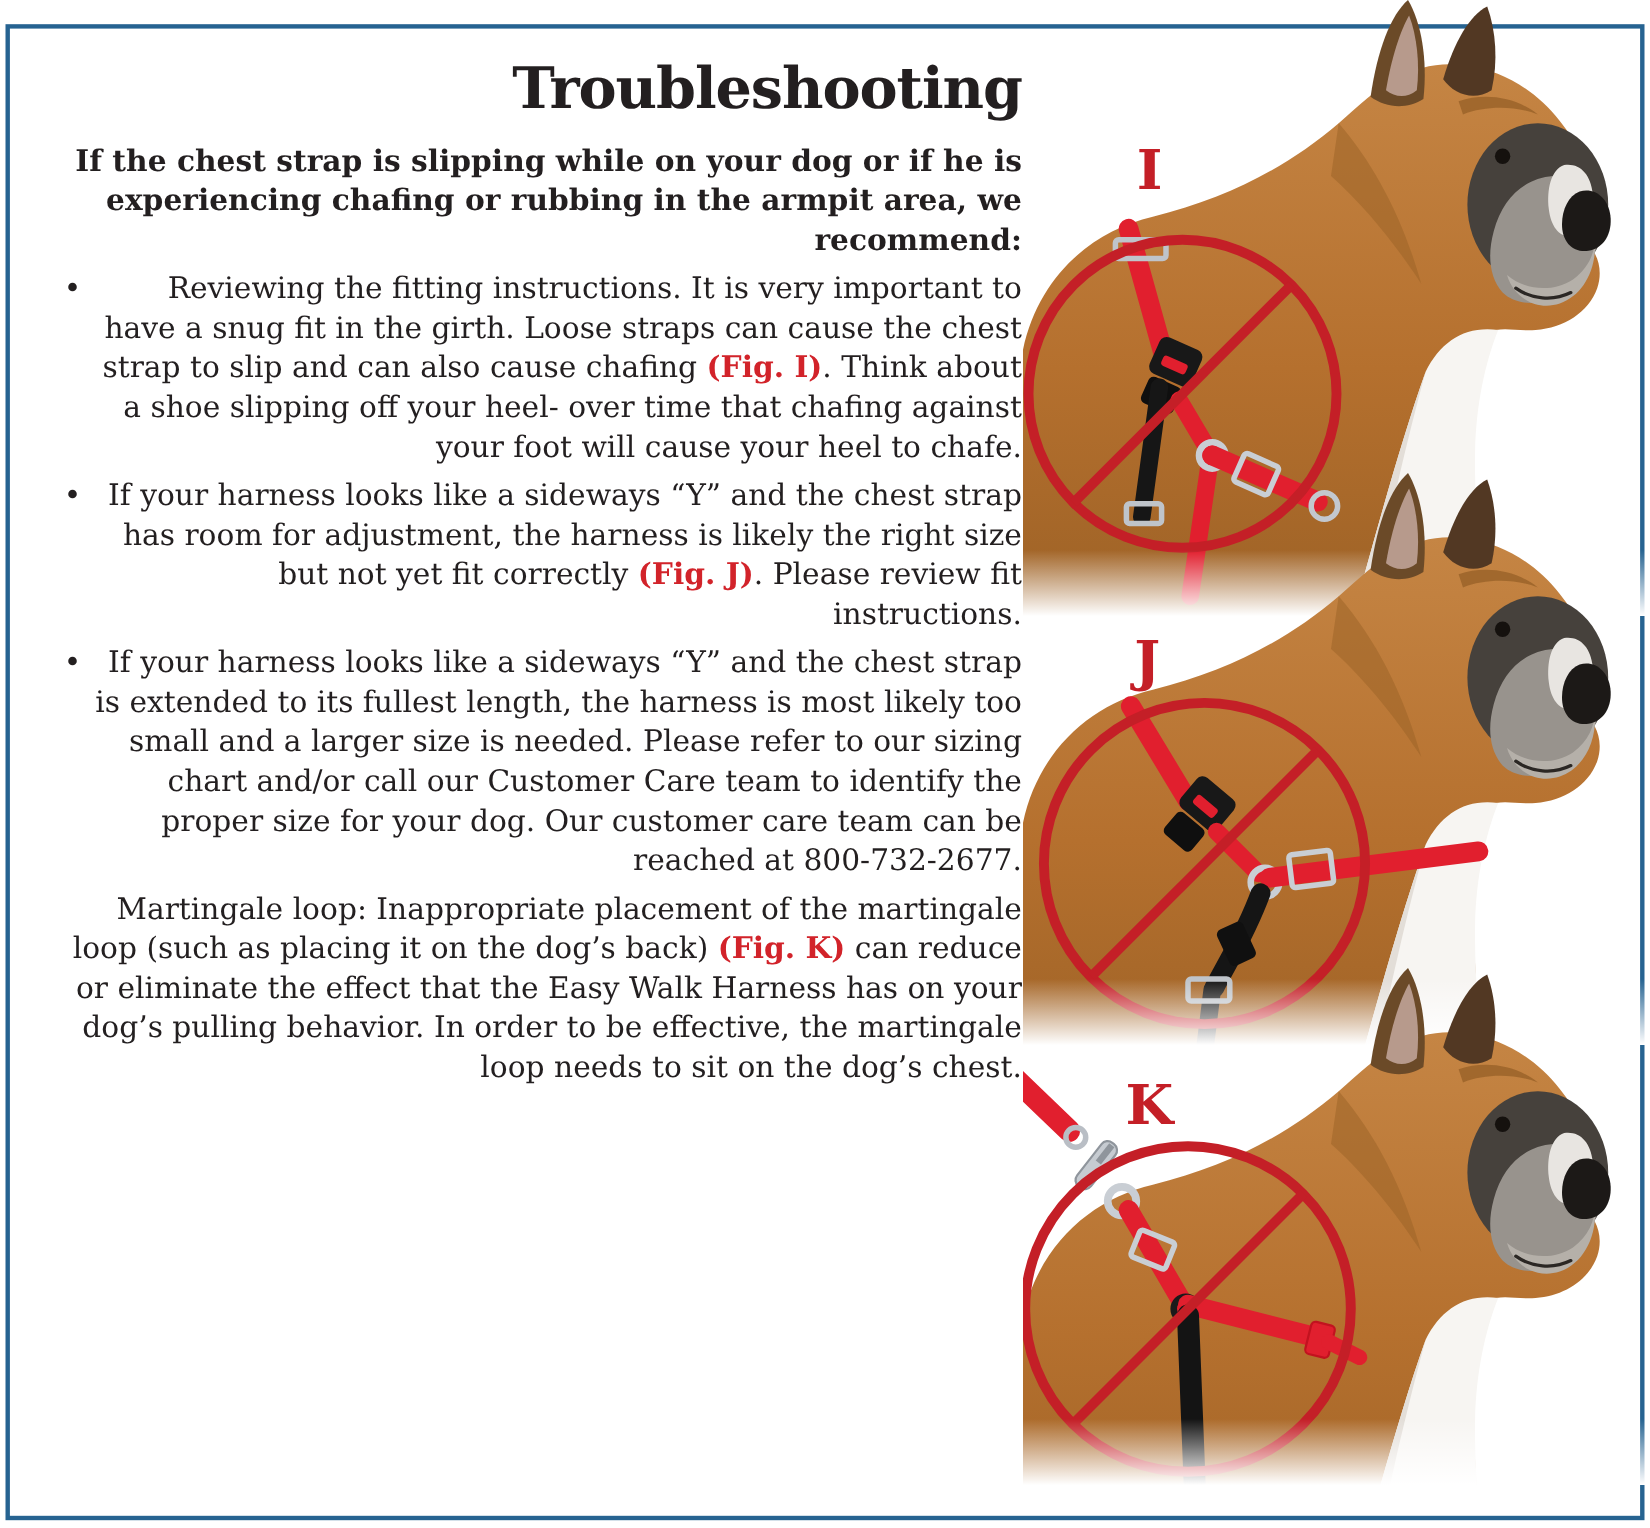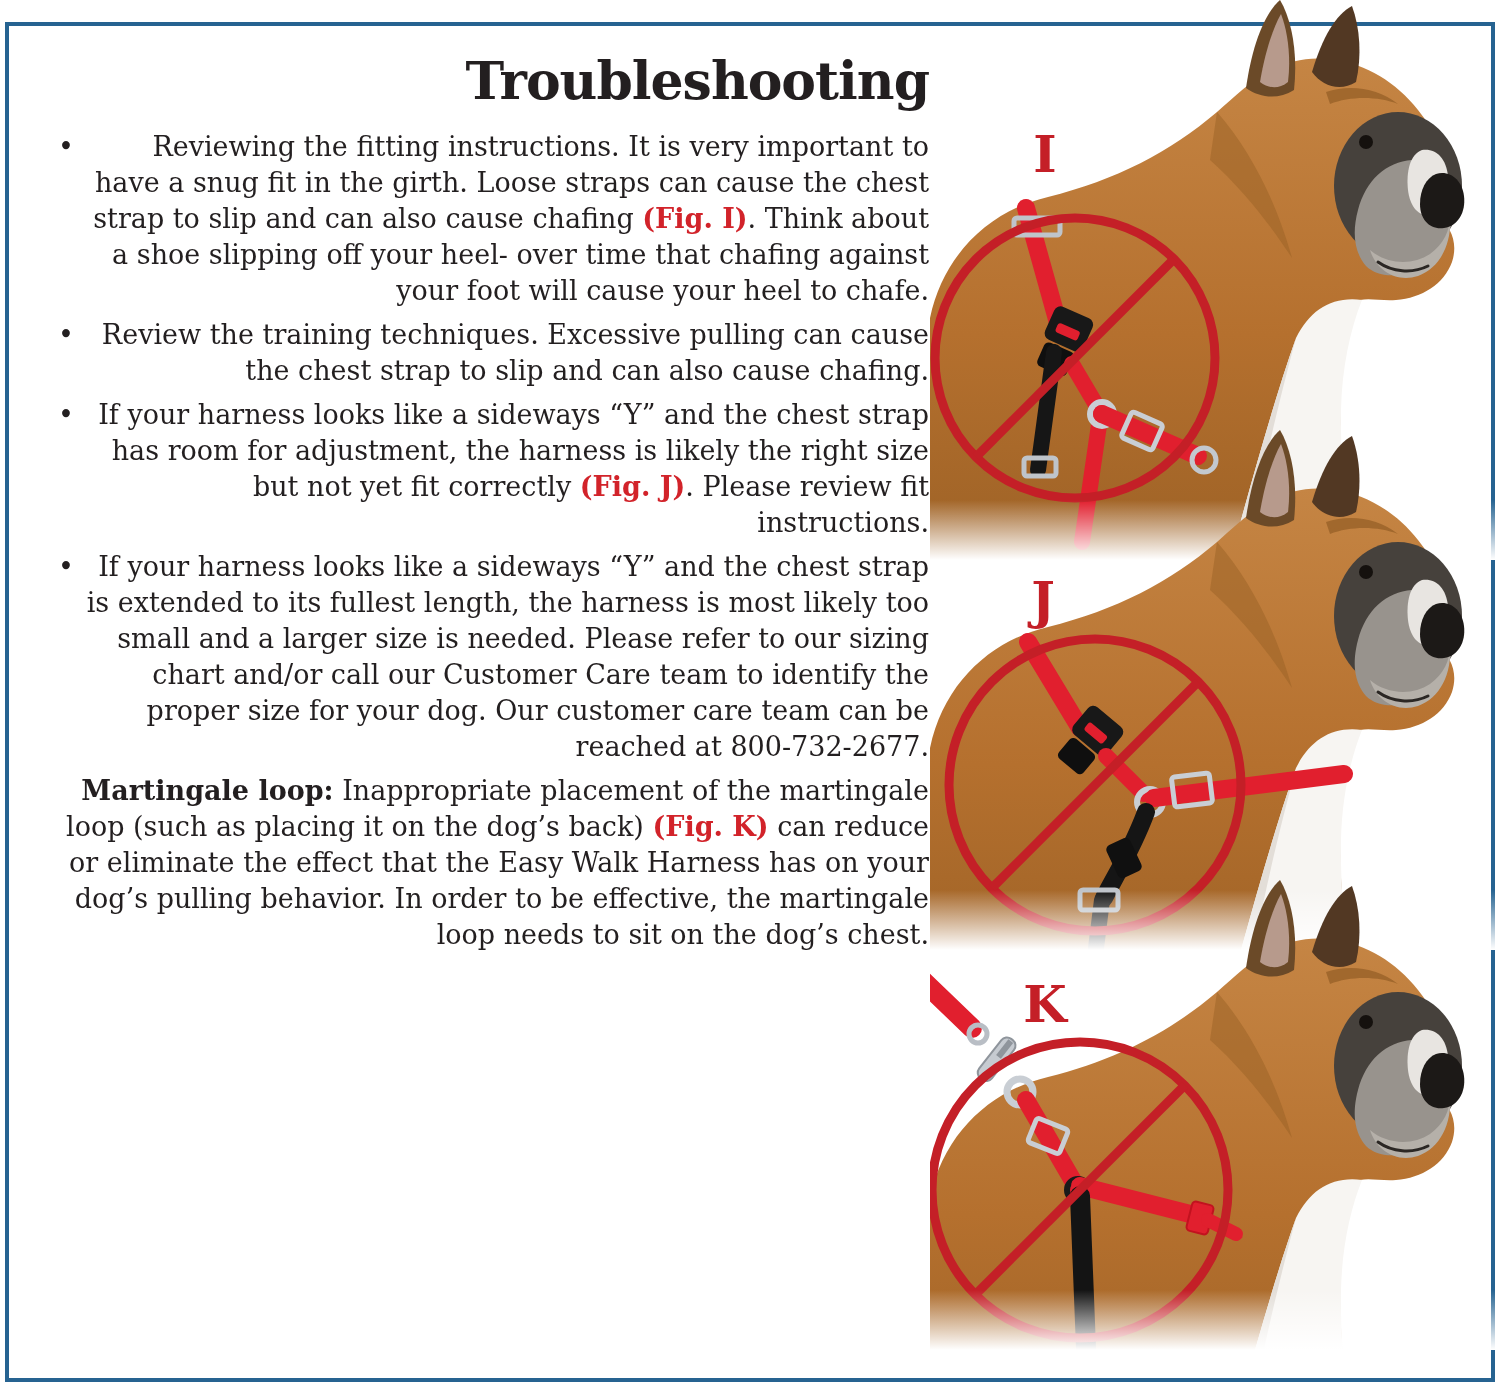--- a/index.html
+++ b/index.html
@@ -11,21 +11,21 @@
   h1.title{margin:0 0 20px 0;font-size:52px;line-height:1.05;font-weight:700;
            letter-spacing:-1px;color:#231f20;}
   .para{font-size:27px;line-height:36px;margin:0 0 8px 0;}
   .bold{font-weight:700;}
   ul.blist{margin:0 0 6px 0;padding:0;list-style:none;}
   ul.blist li{position:relative;padding-left:23px;margin:0 0 8px 0;
               font-size:27px;line-height:36px;}
   ul.blist li::before{content:"\2022";position:absolute;left:1px;top:0;
               font-size:27px;line-height:36px;color:#231f20;}
   .fig{color:#d2232a;font-weight:700;margin-top:38px;}
-  .mlabel{font-weight:700;}
+  .mlabel{font-weight:400;}
   .dog{position:absolute;z-index:3;}
   .dog1{left:930px;top:0;width:570px;height:560px;}
   .dog2{left:930px;top:430px;width:570px;height:520px;}
   .dog3{left:930px;top:880px;width:570px;height:470px;}
   .figletter{font-family:"DejaVu Serif", serif;font-weight:700;}
 </style>
 </head>
 <body>
 
 <div class="page">
@@ -71,24 +71,24 @@
         <path d="M382,72 C392,38 406,14 422,6 C430,28 432,56 426,82 C410,92 392,86 382,72 Z" fill="#523823"></path>
         <path d="M396,92 C420,84 448,88 468,104 C448,96 420,96 400,104 Z" fill="#8a5620" opacity="0.6"></path>
       </g>
     </defs>
   </svg>
 
   <div class="doc">
 
     <h1 class="title">Troubleshooting</h1>
 
+    <p class="para bold">If the chest strap is slipping while on your dog or if he is experiencing chafing or rubbing in the armpit area, we recommend:</p>
 
     <ul class="blist">
       <li><span>Reviewing the fitting instructions. It is very important to have a snug fit in the girth. Loose straps can cause the chest strap to slip and can also cause chafing </span><span class="fig">(Fig. I)</span><span>. Think about a shoe slipping off your heel- over time that chafing against your foot will cause your heel to chafe.</span></li>
-      <li><span>Review the training techniques. Excessive pulling can cause the chest strap to slip and can also cause chafing.</span></li>
     </ul>
 
 
     <ul class="blist">
       <li><span>If your harness looks like a sideways “Y” and the chest strap has room for adjustment, the harness is likely the right size but not yet fit correctly </span><span class="fig">(Fig. J)</span><span>. Please review fit instructions.</span></li>
       <li><span>If your harness looks like a sideways “Y” and the chest strap is extended to its fullest length, the harness is most likely too small and a larger size is needed. Please refer to our sizing chart and/or call our Customer Care team to identify the proper size for your dog. Our customer care team can be reached at 800-732-2677.</span></li>
     </ul>
 
     <p class="para"><span class="mlabel">Martingale loop:</span><span> Inappropriate placement of the martingale loop (such as placing it on the dog’s back) </span><span class="fig">(Fig. K)</span><span> can reduce or eliminate the effect that the Easy Walk Harness has on your dog’s pulling behavior. In order to be effective, the martingale loop needs to sit on the dog’s chest.</span></p>
 

